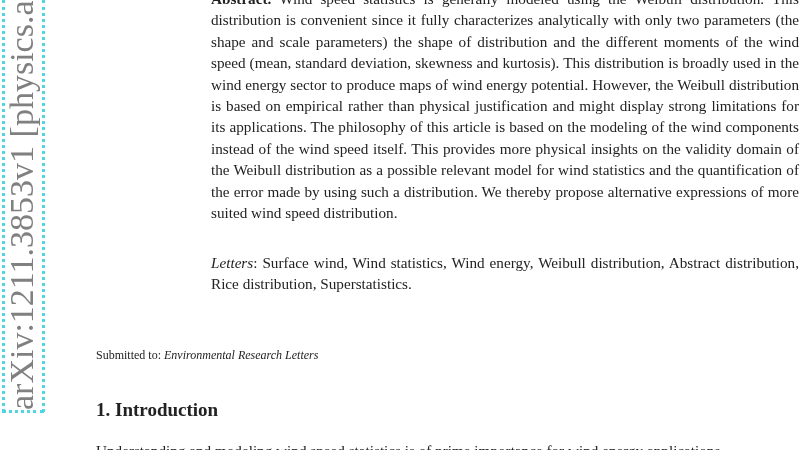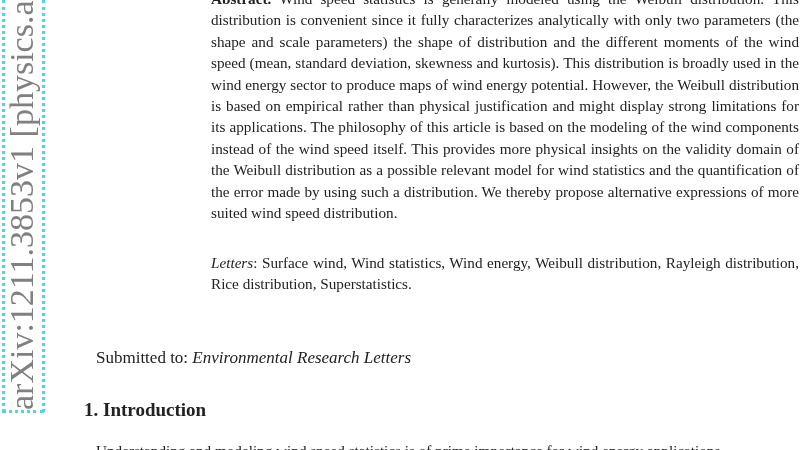--- a/index.html
+++ b/index.html
@@ -17,24 +17,24 @@
 
   .abstract { position: absolute; left: 211px; top: -12px; width: 588px;
               font-family: "Liberation Serif", serif; font-size: 15.2px; line-height: 21.4px;
               text-align: justify; color: #222; }
   .abstract b { font-weight: bold; }
   .keywords { position: absolute; left: 211px; top: 252px; width: 588px;
               font-family: "Liberation Serif", serif; font-size: 15.2px; line-height: 21px; text-align: justify; }
   .kw-label { font-style: italic; }
 
   .submitted { position: absolute; left: 96px; top: 348px;
-               font-family: "Liberation Serif", serif; font-size: 17px; }
+               font-family: "Liberation Serif", serif; font-size: 12px; }
   .journal { font-style: italic; }
 
-  .section-heading { position: absolute; left: 84px; top: 399px;
+  .section-heading { position: absolute; left: 96px; top: 399px;
                      font-family: "Liberation Serif", serif; font-size: 19px; font-weight: bold; }
   .intro-partial { position: absolute; left: 96px; top: 442px; width: 704px;
                    font-family: "Liberation Serif", serif; font-size: 15.2px; white-space: nowrap; overflow: hidden; }
 </style>
 </head>
 <body>
 
 <div class="sidebar-stamp">
   <div class="dotted-line dotted-left"></div>
   <div class="dotted-line dotted-right"></div>
@@ -42,21 +42,21 @@
   <div class="stamp-text">arXiv:1211.3853v1  [physics.ao-</div>
 </div>
 
 <div class="abstract">
   <b>Abstract.</b>
   <span>Wind speed statistics is generally modeled using the Weibull distribution.</span>
   <span>This distribution is convenient since it fully characterizes analytically with only two parameters (the shape and scale parameters) the shape of distribution and the different moments of the wind speed (mean, standard deviation, skewness and kurtosis). This distribution is broadly used in the wind energy sector to produce maps of wind energy potential. However, the Weibull distribution is based on empirical rather than physical justification and might display strong limitations for its applications. The philosophy of this article is based on the modeling of the wind components instead of the wind speed itself. This provides more physical insights on the validity domain of the Weibull distribution as a possible relevant model for wind statistics and the quantification of the error made by using such a distribution. We thereby propose alternative expressions of more suited wind speed distribution.</span>
 </div>
 
 <div class="keywords">
-  <span class="kw-label">Letters</span><span>: Surface wind, Wind statistics, Wind energy, Weibull distribution, Rayleigh distribution, Rice distribution, Superstatistics.</span>
+  <span class="kw-label">Letters</span><span>: Surface wind, Wind statistics, Wind energy, Weibull distribution, Abstract distribution, Rice distribution, Superstatistics.</span>
 </div>
 
 <div class="submitted">
   <span>Submitted to: </span>
   <span class="journal">Environmental Research Letters</span>
 </div>
 
 <div class="section-heading">1.  Introduction</div>
 <div class="intro-partial">Understanding and modeling wind speed statistics is of prime importance for wind energy applications</div>
 

